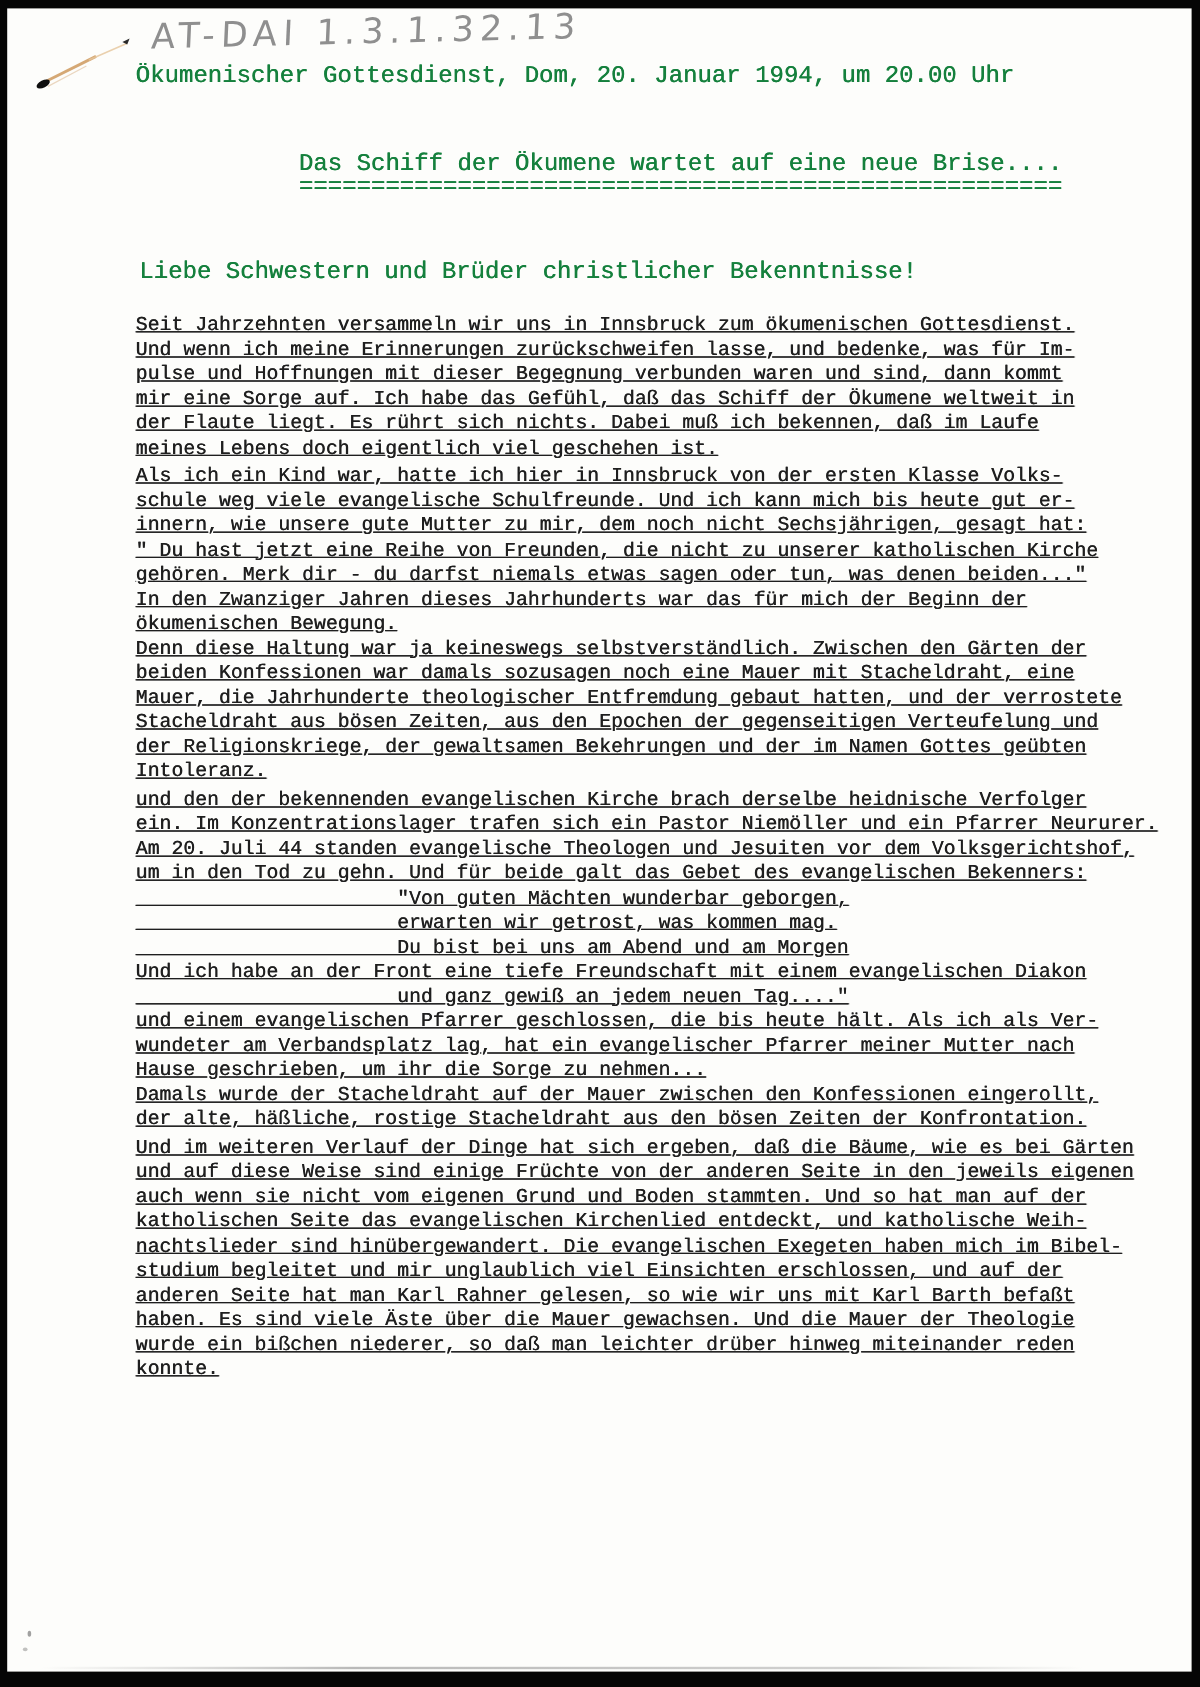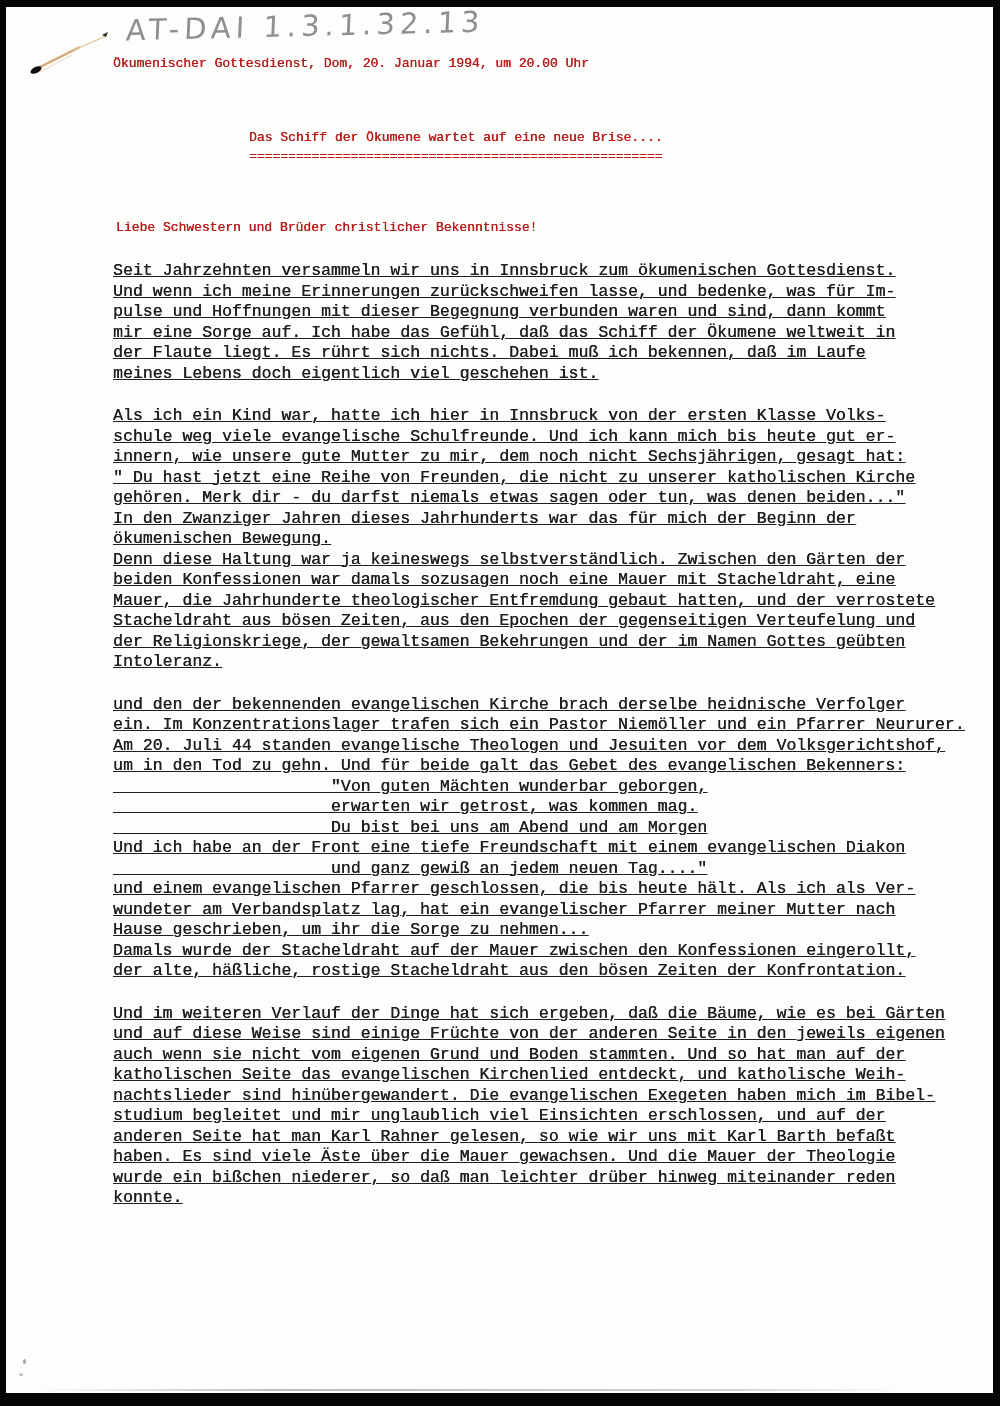--- a/index.html
+++ b/index.html
@@ -25,32 +25,32 @@
     letter-spacing: 5px;
     transform: rotate(-1.4deg) skewX(-4deg);
     white-space: pre;
   }
   
   .scratch {
     position: absolute;
     left: 18px; top: 20px;
   }
   .typed {
-    color: #b91c1c;
-    font-size: 13px;
+    color: #15803d;
+    font-size: 20px;
     line-height: 21px;
     white-space: pre;
     text-shadow: 0.35px 0 0 currentColor;
   }
   .header   { position: absolute; left: 107px; top: 46px; }
   .title-block { position: absolute; left: 243px; top: 120px; }
   .title-block .underline { letter-spacing: 0; margin-top: -2px; }
   .salutation { position: absolute; left: 110px; top: 210px; text-align: right; }
   .doc-body { position: absolute; left: 107px; top: 254px; }
-  .doc-body .para + .para { margin-top: 22px; }
+  .doc-body .para + .para { margin-top: 3px; }
   .doc-body .line {
     color: #1f1f1f;
     font-size: 16.5px;
     line-height: 20.5px;
     white-space: pre;
     text-shadow: 0.35px 0 0 currentColor;
     text-decoration: underline;
   }
   .speck { position: absolute; border-radius: 50%; }
   .s1 { left: 17px; top: 1352px; width: 3px; height: 5px; background: #555; opacity: .55; }

